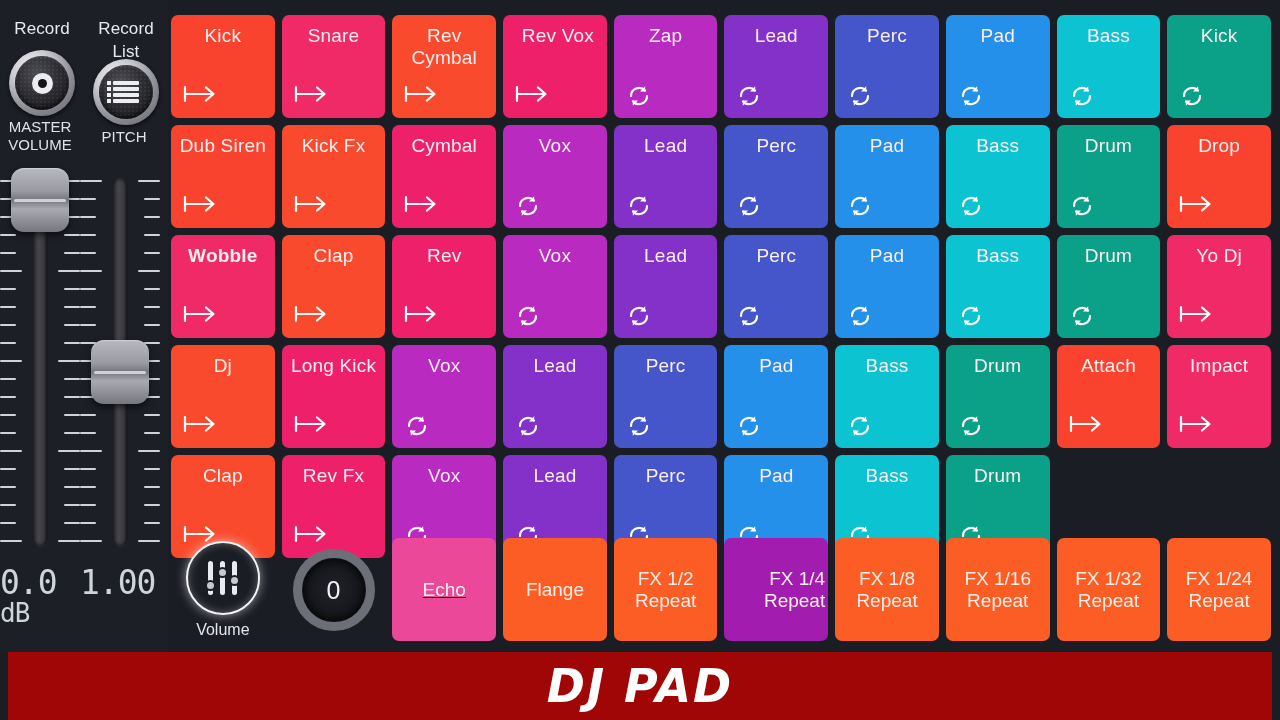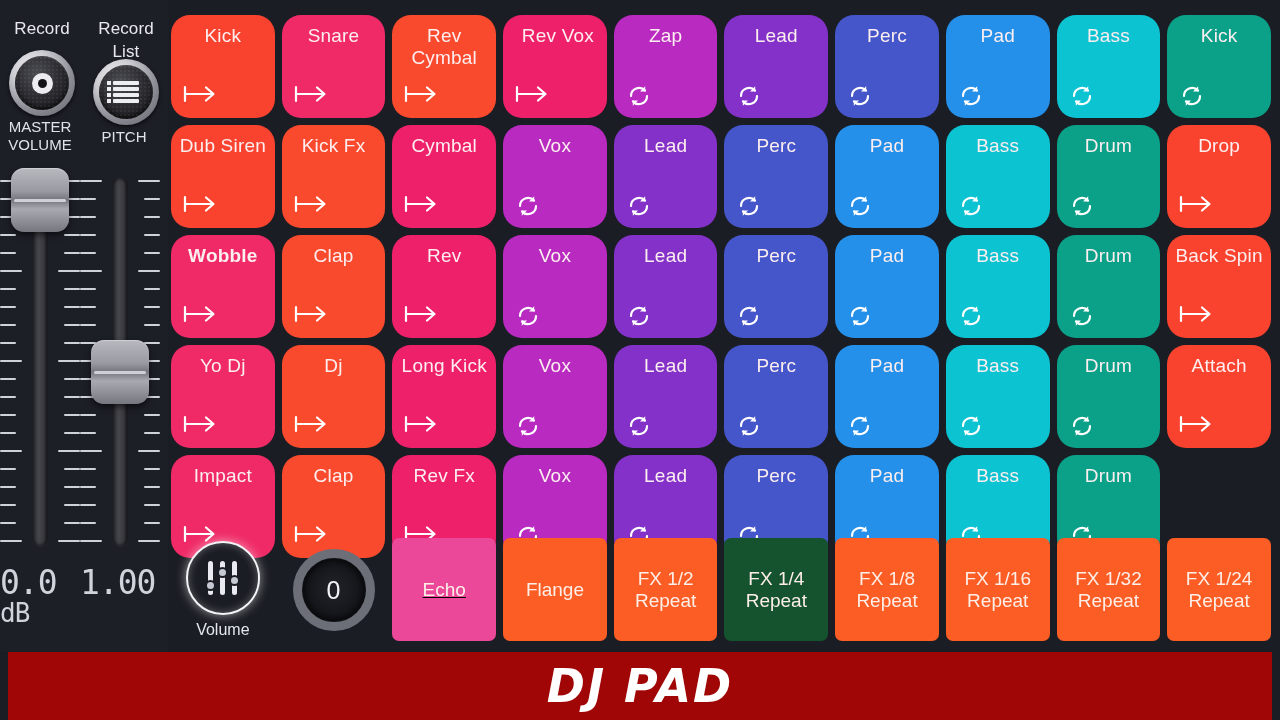--- a/index.html
+++ b/index.html
@@ -191,21 +191,21 @@
   #pad-grid {
     position: absolute;
     left: 171px; top: 15px;
     width: 1100px;
     display: grid;
     grid-template-columns: repeat(10, 1fr);
     grid-auto-rows: 103px;
     gap: 7px;
   }
   .pad {
-    border-radius: 19px;
+    border-radius: 7px;
     position: relative;
     display: flex;
     flex-direction: column;
     align-items: center;
     padding-top: 10px;
     cursor: pointer;
     overflow: hidden;
   }
   .pad-label {
     color: #fdeef0;
@@ -861,30 +861,20 @@
         <div class="pad-label">Drum</div>
         <div class="mode">
           <svg width="26" height="26" viewBox="0 0 26 26" fill="none" aria-hidden="true">
             <path d="M5 13 A8 8 0 0 1 19 7.6" stroke="#fff" stroke-width="2.2" stroke-linecap="round" fill="none"></path>
             <path d="M21 13 A8 8 0 0 1 7 18.4" stroke="#fff" stroke-width="2.2" stroke-linecap="round" fill="none"></path>
             <path d="M19.2 3.2 L19.2 8.6 L14 8.6 Z" fill="#fff"></path>
             <path d="M6.8 22.8 L6.8 17.4 L12 17.4 Z" fill="#fff"></path>
           </svg>
         </div>
       </div>
-      <div class="pad" style="background: rgb(249, 67, 47);">
-        <div class="pad-label">Back Spin</div>
-        <div class="mode">
-          <svg width="34" height="22" viewBox="0 0 34 22" fill="none" aria-hidden="true">
-            <path d="M2 4 L2 18" stroke="#fff" stroke-width="2.2" stroke-linecap="round"></path>
-            <path d="M2 11 L30 11" stroke="#fff" stroke-width="2.2" stroke-linecap="round"></path>
-            <path d="M23 4.5 L30.5 11 L23 17.5" stroke="#fff" stroke-width="2.2" stroke-linecap="round" stroke-linejoin="round" fill="none"></path>
-          </svg>
-        </div>
-      </div>
       <div class="pad" style="background: rgb(239, 42, 102);">
         <div class="pad-label">Yo Dj</div>
         <div class="mode">
           <svg width="34" height="22" viewBox="0 0 34 22" fill="none" aria-hidden="true">
             <path d="M2 4 L2 18" stroke="#fff" stroke-width="2.2" stroke-linecap="round"></path>
             <path d="M2 11 L30 11" stroke="#fff" stroke-width="2.2" stroke-linecap="round"></path>
             <path d="M23 4.5 L30.5 11 L23 17.5" stroke="#fff" stroke-width="2.2" stroke-linecap="round" stroke-linejoin="round" fill="none"></path>
           </svg>
         </div>
       </div>
@@ -1108,21 +1098,21 @@
 
   <div class="fx-pad" style="background: #ec4899; text-decoration: underline;">
         <span class="fx-label">Echo</span>
       </div>
       <div class="fx-pad" style="background: rgb(251, 93, 36);">
         <span class="fx-label">Flange</span>
       </div>
       <div class="fx-pad" style="background: rgb(251, 93, 36);">
         <span class="fx-label">FX 1/2 Repeat</span>
       </div>
-      <div class="fx-pad" style="background: #14532d;">
+      <div class="fx-pad" style="background: #a21caf; text-align: right;">
         <span class="fx-label">FX 1/4 Repeat</span>
       </div>
       <div class="fx-pad" style="background: rgb(251, 93, 36);">
         <span class="fx-label">FX 1/8 Repeat</span>
       </div>
       <div class="fx-pad" style="background: rgb(251, 93, 36);">
         <span class="fx-label">FX 1/16 Repeat</span>
       </div>
       <div class="fx-pad" style="background: rgb(251, 93, 36);">
         <span class="fx-label">FX 1/32 Repeat</span>

